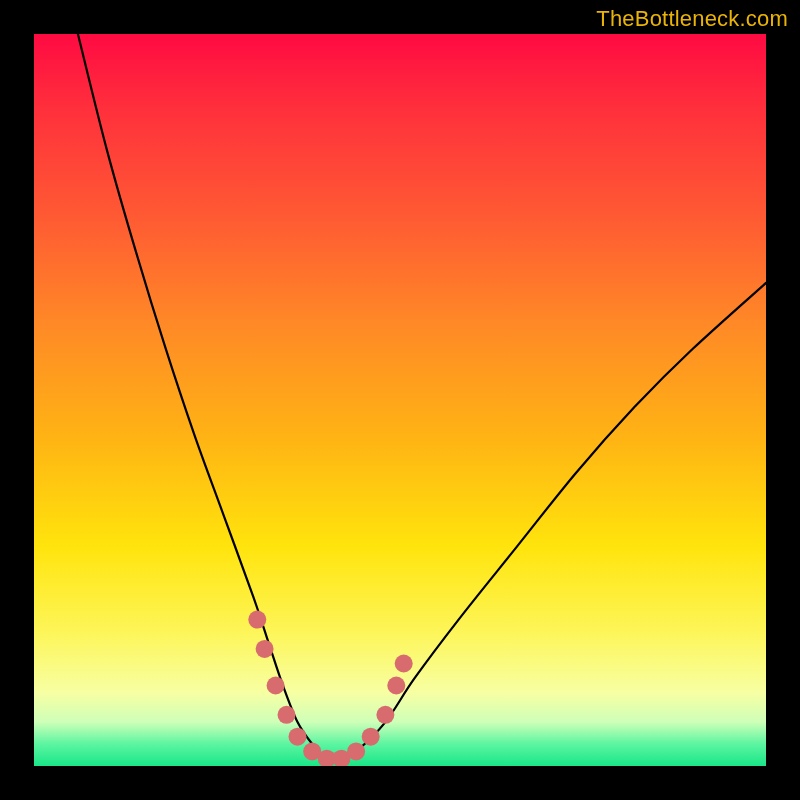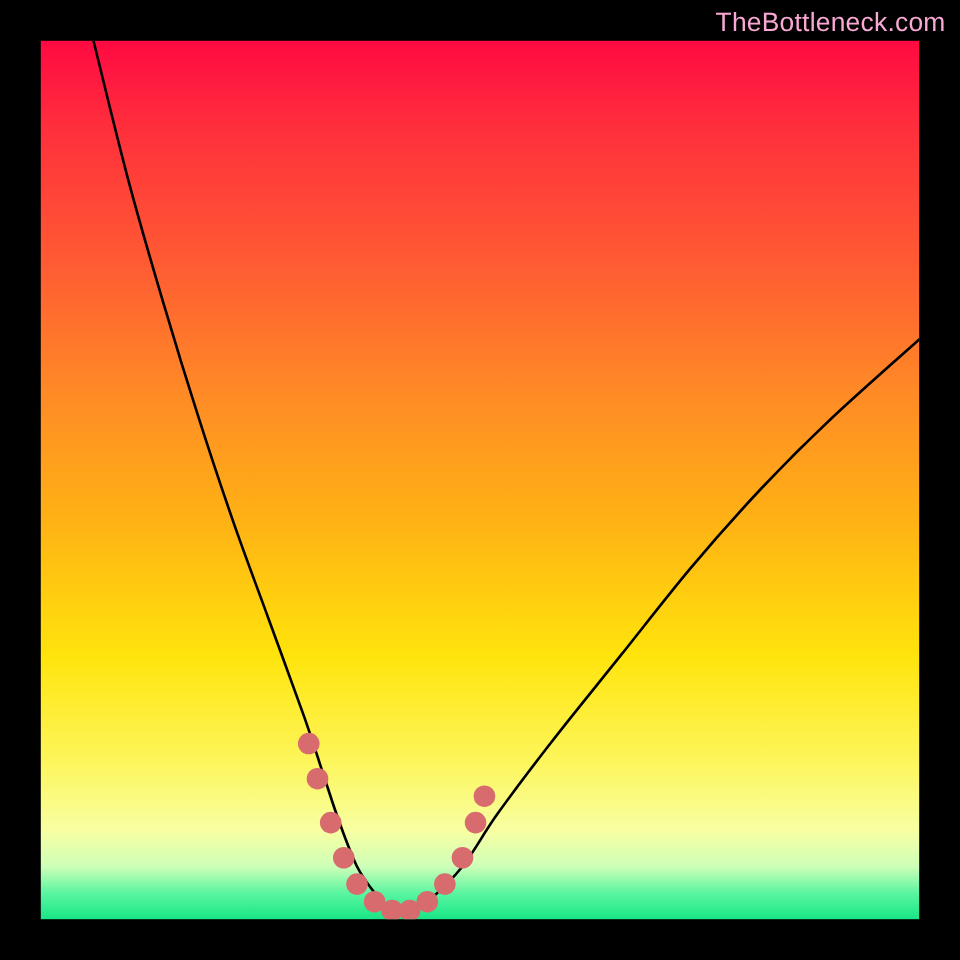--- a/index.html
+++ b/index.html
@@ -38,21 +38,21 @@
       #f7ffa3 90%,
       #ceffb8 94%,
       #5cf5a1 97%,
       #19e687 100%
     );
   }
   .watermark {
     position: absolute;
     top: 6px;
     right: 12px;
-    color: #f9a8d4;
+    color: #eab308;
     font-size: 22px;
     letter-spacing: 0.2px;
     font-weight: 500;
   }
   svg.curve {
     position: absolute;
     left: 0;
     top: 0;
     width: 732px;
     height: 732px;

